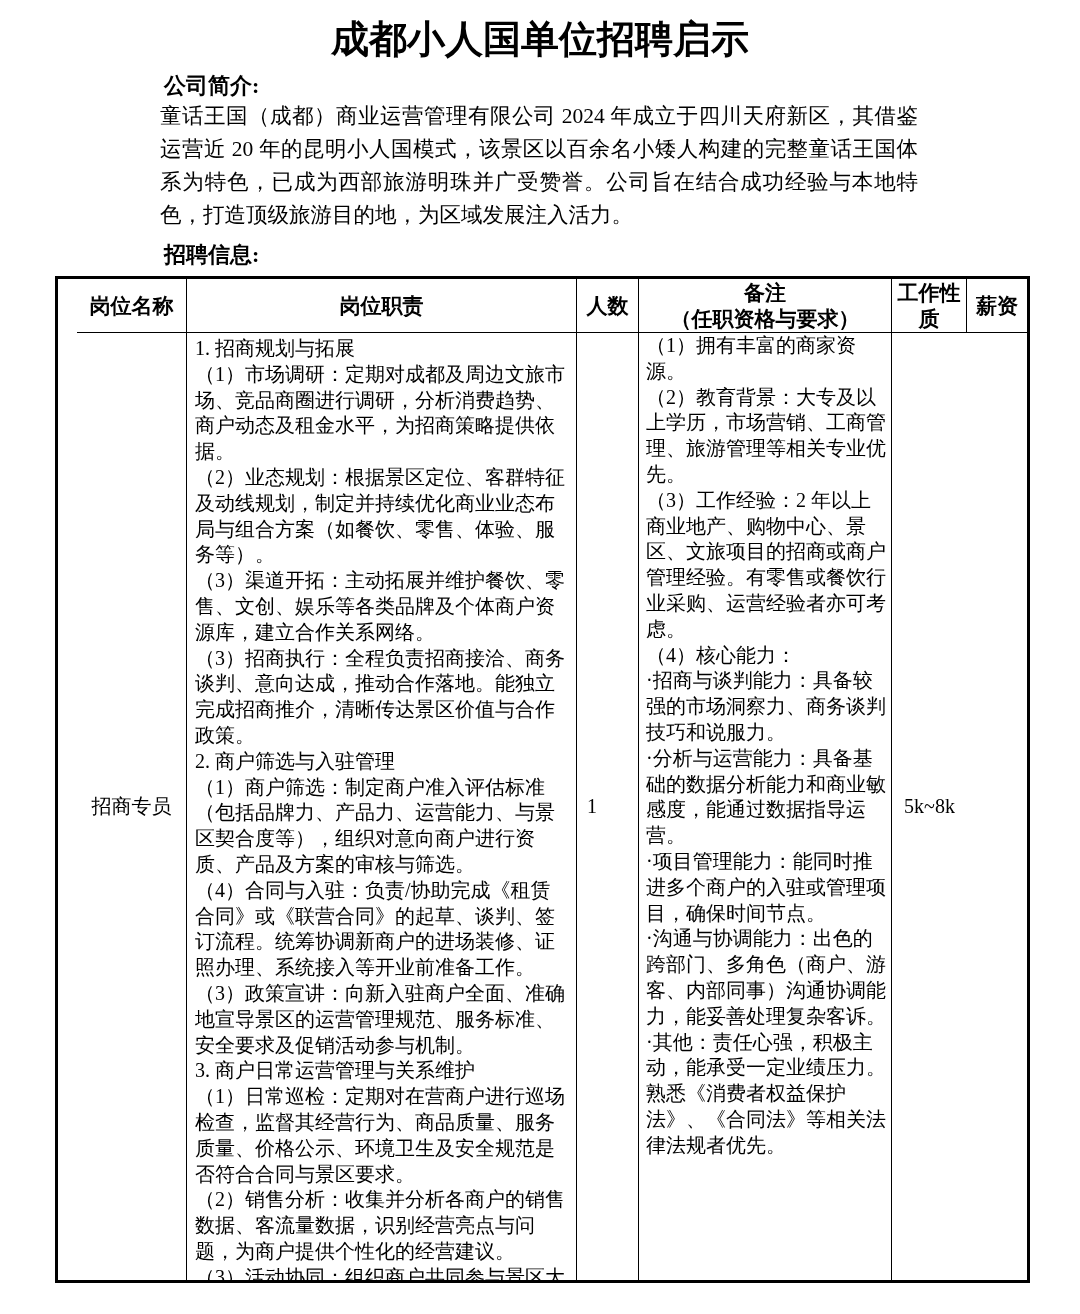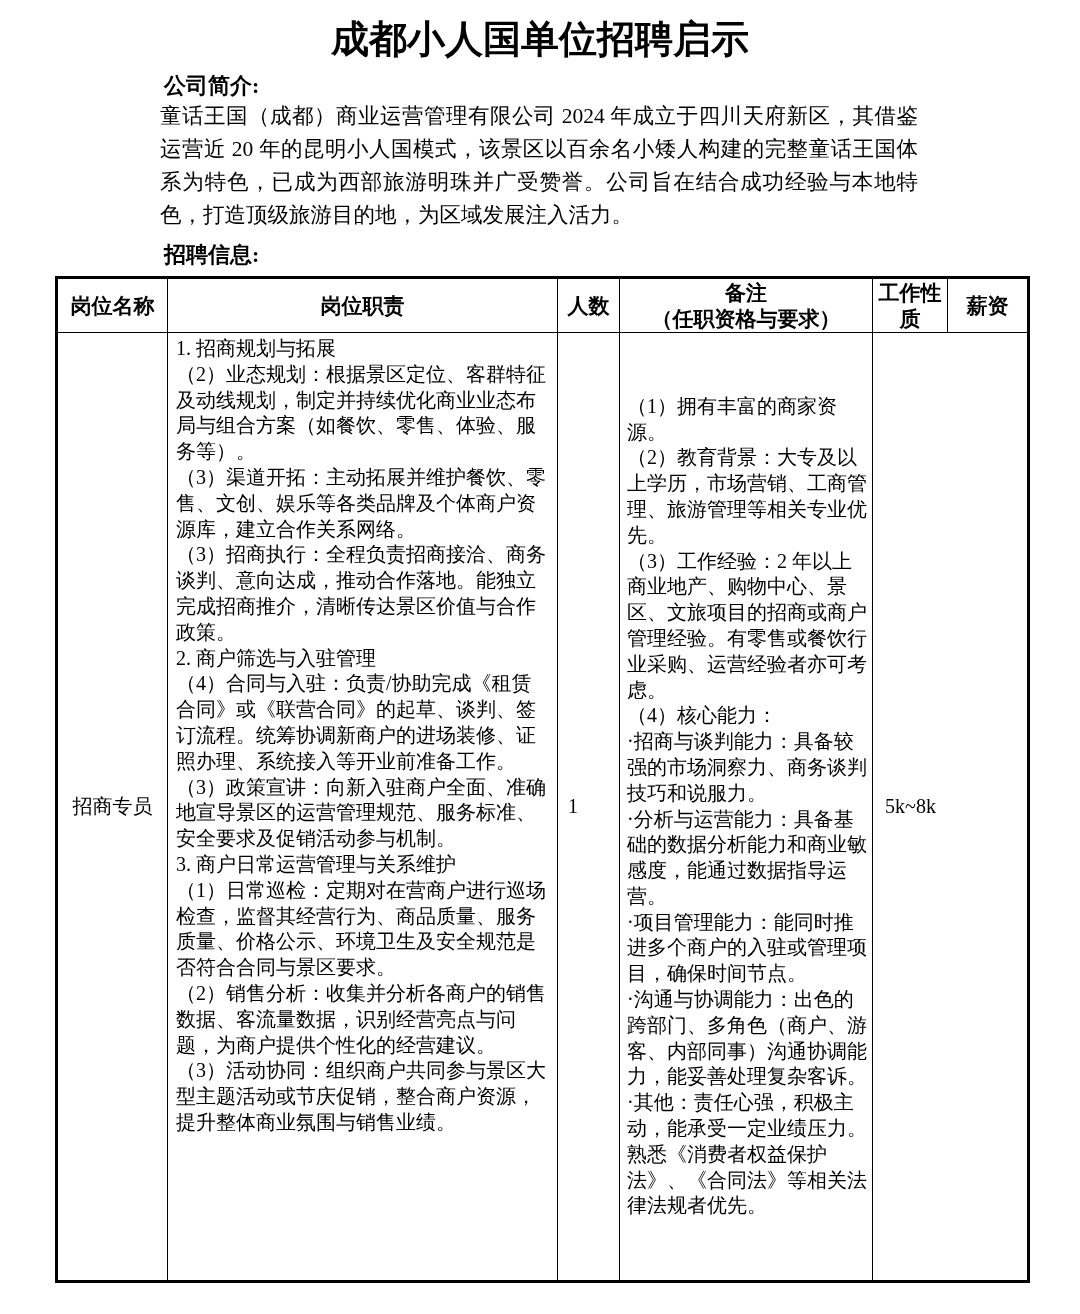--- a/index.html
+++ b/index.html
@@ -31,20 +31,21 @@
   .rtable{
     position:absolute;top:276px;left:55px;
     width:975px;height:1007px;
     box-sizing:border-box;
     border:3px solid #000;
     display:grid;
     grid-template-columns:110px 390px 62px 253px 75px 1fr;
     grid-template-rows:54px 1fr;
     overflow:hidden;
     background:#fff;
+    padding-left:19px;
   }
   .cell{
     box-sizing:border-box;
     border-right:1px solid #000;
     overflow:hidden;
   }
   .cell.last{border-right:none;}
   .th{
     border-bottom:1px solid #000;
     display:flex;flex-direction:column;
@@ -58,21 +59,21 @@
   .td-position{
     display:flex;align-items:center;justify-content:center;
     text-align:center;
   }
   .td-duties{padding:3px 6px 0 8px;}
   .td-headcount{
     display:flex;align-items:center;justify-content:flex-start;
     padding-left:10px;
   }
   .td-remarks{
-    display:flex;flex-direction:column;justify-content:center;
+    display:flex;flex-direction:column;justify-content:flex-start;
     padding:0 5px 0 7px;
   }
   .td-jobtype,.td-salary{
     display:flex;align-items:center;justify-content:center;
     text-align:center;
   }
 </style>
 </head>
 <body>
 
@@ -94,24 +95,26 @@
     <div class="cell th">
       <span>备注</span>
       <span>（任职资格与要求）</span>
     </div>
     <div class="cell th">工作性质</div>
     <div class="cell th last">薪资</div>
 
     <div class="cell td td-position">招商专员</div>
     <div class="cell td td-duties">
         <p>1. 招商规划与拓展</p>
+        <p>（1）市场调研：定期对成都及周边文旅市场、竞品商圈进行调研，分析消费趋势、商户动态及租金水平，为招商策略提供依据。</p>
         <p>（2）业态规划：根据景区定位、客群特征及动线规划，制定并持续优化商业业态布局与组合方案（如餐饮、零售、体验、服务等）。</p>
         <p>（3）渠道开拓：主动拓展并维护餐饮、零售、文创、娱乐等各类品牌及个体商户资源库，建立合作关系网络。</p>
         <p>（3）招商执行：全程负责招商接洽、商务谈判、意向达成，推动合作落地。能独立完成招商推介，清晰传达景区价值与合作政策。</p>
         <p>2. 商户筛选与入驻管理</p>
+        <p>（1）商户筛选：制定商户准入评估标准（包括品牌力、产品力、运营能力、与景区契合度等），组织对意向商户进行资质、产品及方案的审核与筛选。</p>
         <p>（4）合同与入驻：负责/协助完成《租赁合同》或《联营合同》的起草、谈判、签订流程。统筹协调新商户的进场装修、证照办理、系统接入等开业前准备工作。</p>
         <p>（3）政策宣讲：向新入驻商户全面、准确地宣导景区的运营管理规范、服务标准、安全要求及促销活动参与机制。</p>
         <p>3. 商户日常运营管理与关系维护</p>
         <p>（1）日常巡检：定期对在营商户进行巡场检查，监督其经营行为、商品质量、服务质量、价格公示、环境卫生及安全规范是否符合合同与景区要求。</p>
         <p>（2）销售分析：收集并分析各商户的销售数据、客流量数据，识别经营亮点与问题，为商户提供个性化的经营建议。</p>
         <p>（3）活动协同：组织商户共同参与景区大型主题活动或节庆促销，整合商户资源，提升整体商业氛围与销售业绩。</p>
       </div>
     <div class="cell td td-headcount">1</div>
     <div class="cell td td-remarks">
         <p>（1）拥有丰富的商家资源。</p>

